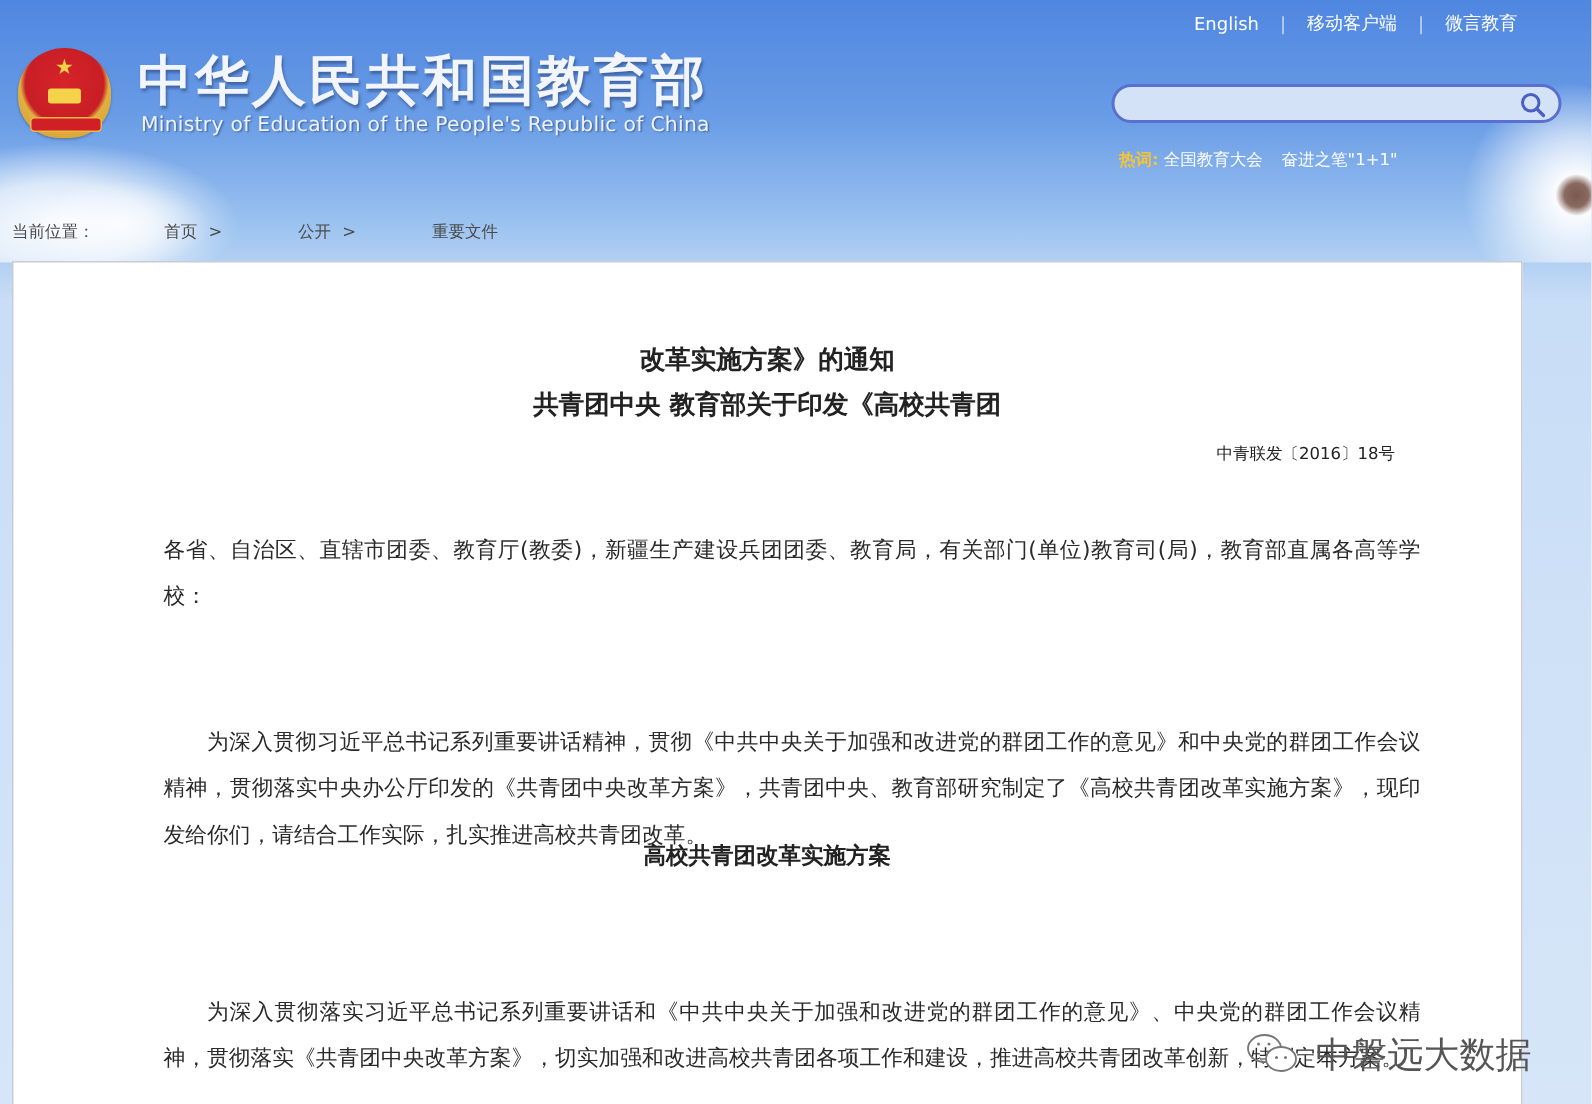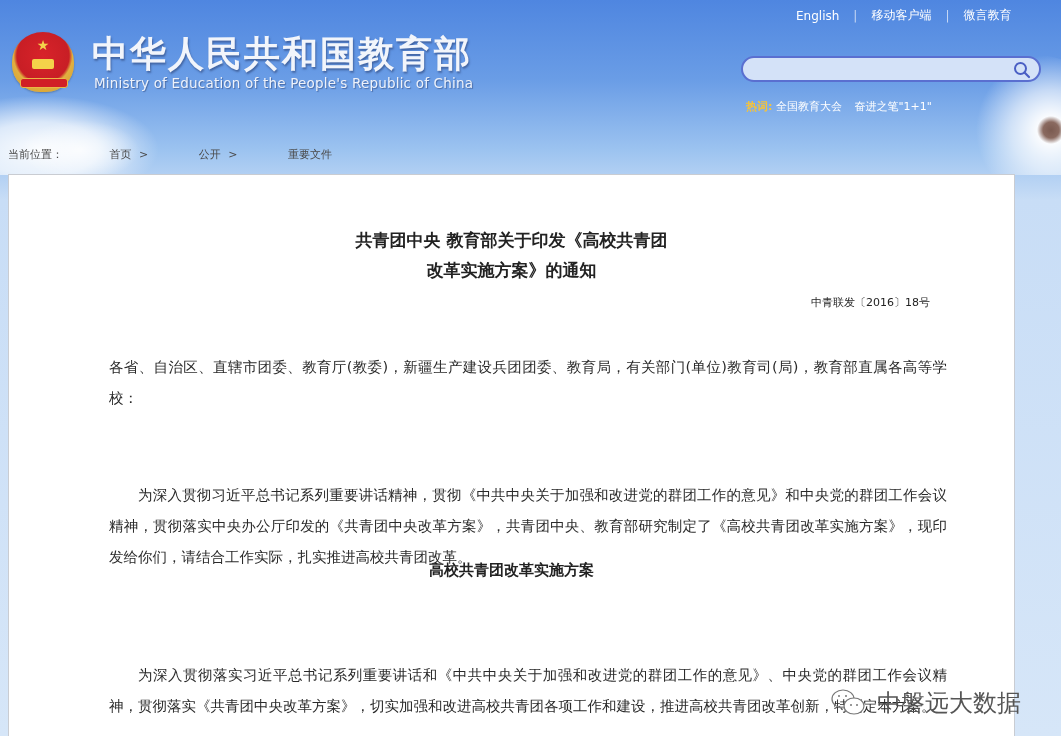--- a/index.html
+++ b/index.html
@@ -109,22 +109,22 @@
     <a href="#">首页</a>
     <span class="arrow">&gt;</span>
     <a href="#">公开</a>
     <span class="arrow">&gt;</span>
     <a href="#">重要文件</a>
   </div>
 </div>
 
 <div class="content">
   <div class="doc-title">
+    <div>改革实施方案》的通知</div>
     <div>共青团中央 教育部关于印发《高校共青团</div>
-    <div>改革实施方案》的通知</div>
   </div>
   <div class="doc-number">中青联发〔2016〕18号</div>
 
   <div class="para" style="top:177px;">各省、自治区、直辖市团委、教育厅(教委)，新疆生产建设兵团团委、教育局，有关部门(单位)教育司(局)，教育部直属各高等学校：</div>
   <div class="para indent" style="top:266px;">为深入贯彻习近平总书记系列重要讲话精神，贯彻《中共中央关于加强和改进党的群团工作的意见》和中央党的群团工作会议精神，贯彻落实中央办公厅印发的《共青团中央改革方案》，共青团中央、教育部研究制定了《高校共青团改革实施方案》，现印发给你们，请结合工作实际，扎实推进高校共青团改革。</div>
 
   <div class="sub-title">高校共青团改革实施方案</div>
 
   <div class="para indent" style="top:446px;">为深入贯彻落实习近平总书记系列重要讲话和《中共中央关于加强和改进党的群团工作的意见》、中央党的群团工作会议精神，贯彻落实《共青团中央改革方案》，切实加强和改进高校共青团各项工作和建设，推进高校共青团改革创新，特制定本方案。</div>
 

